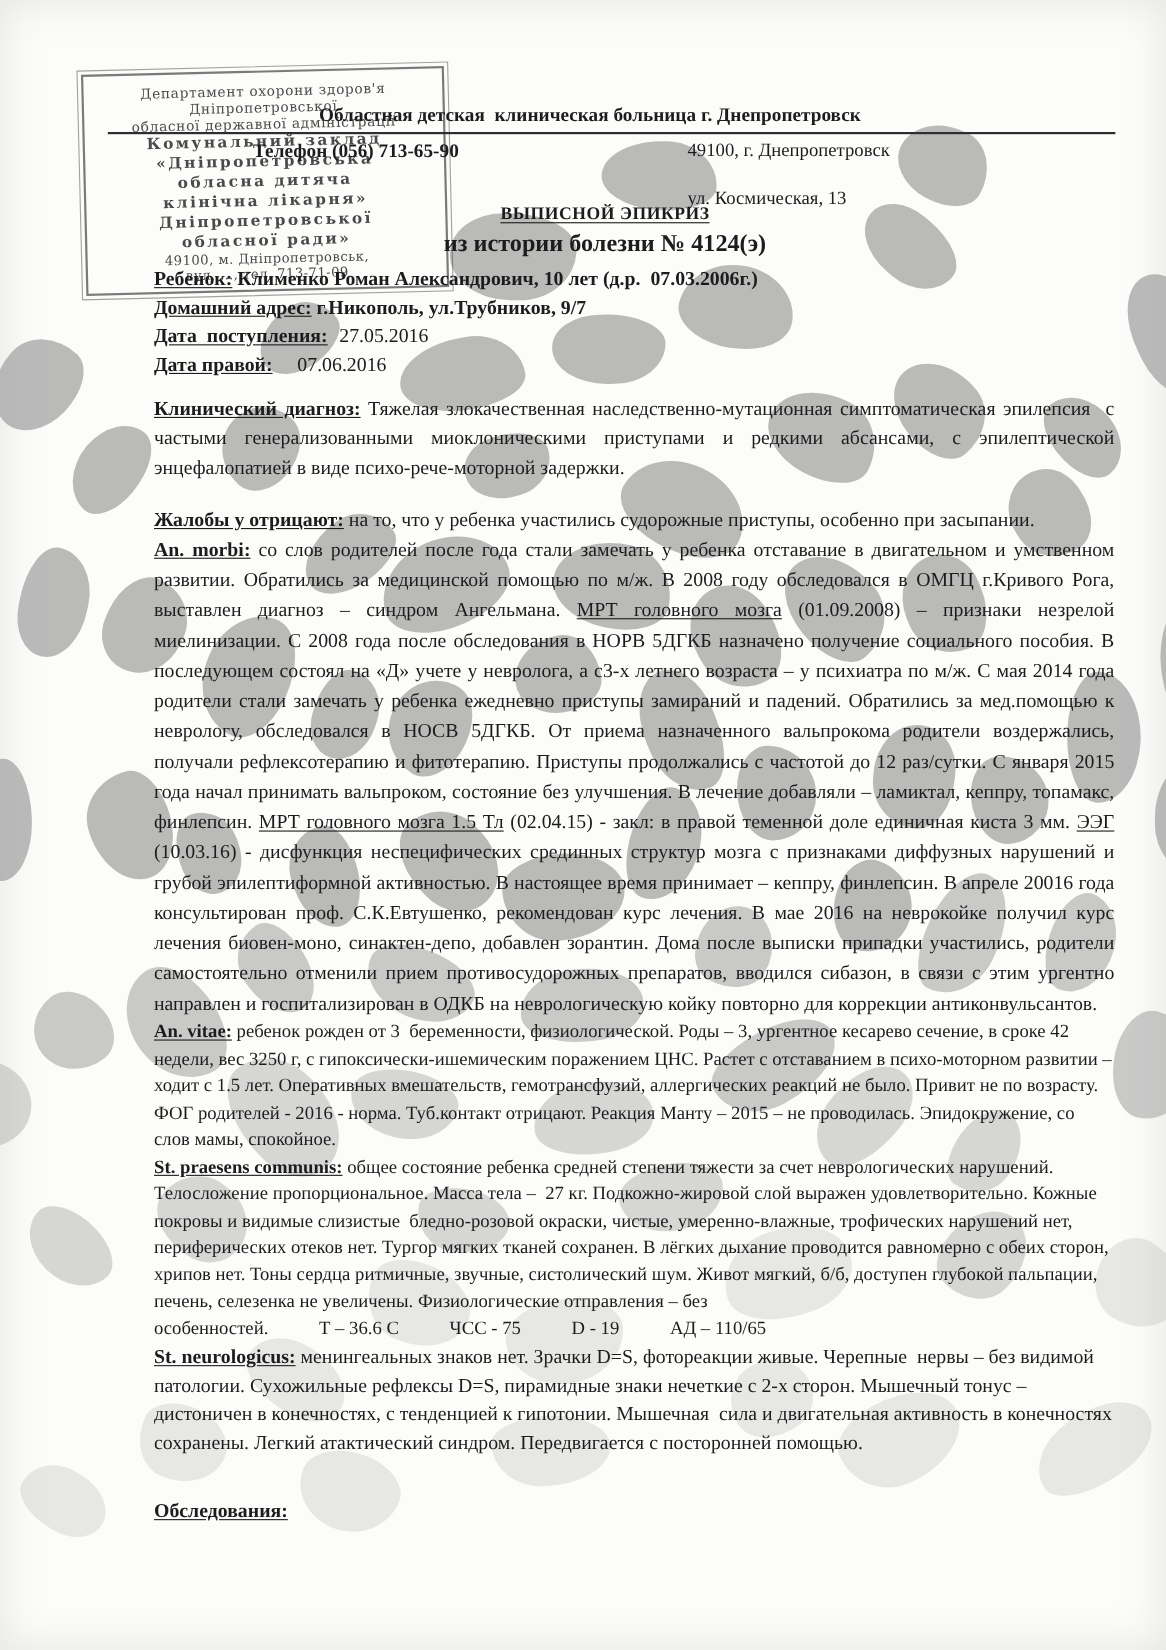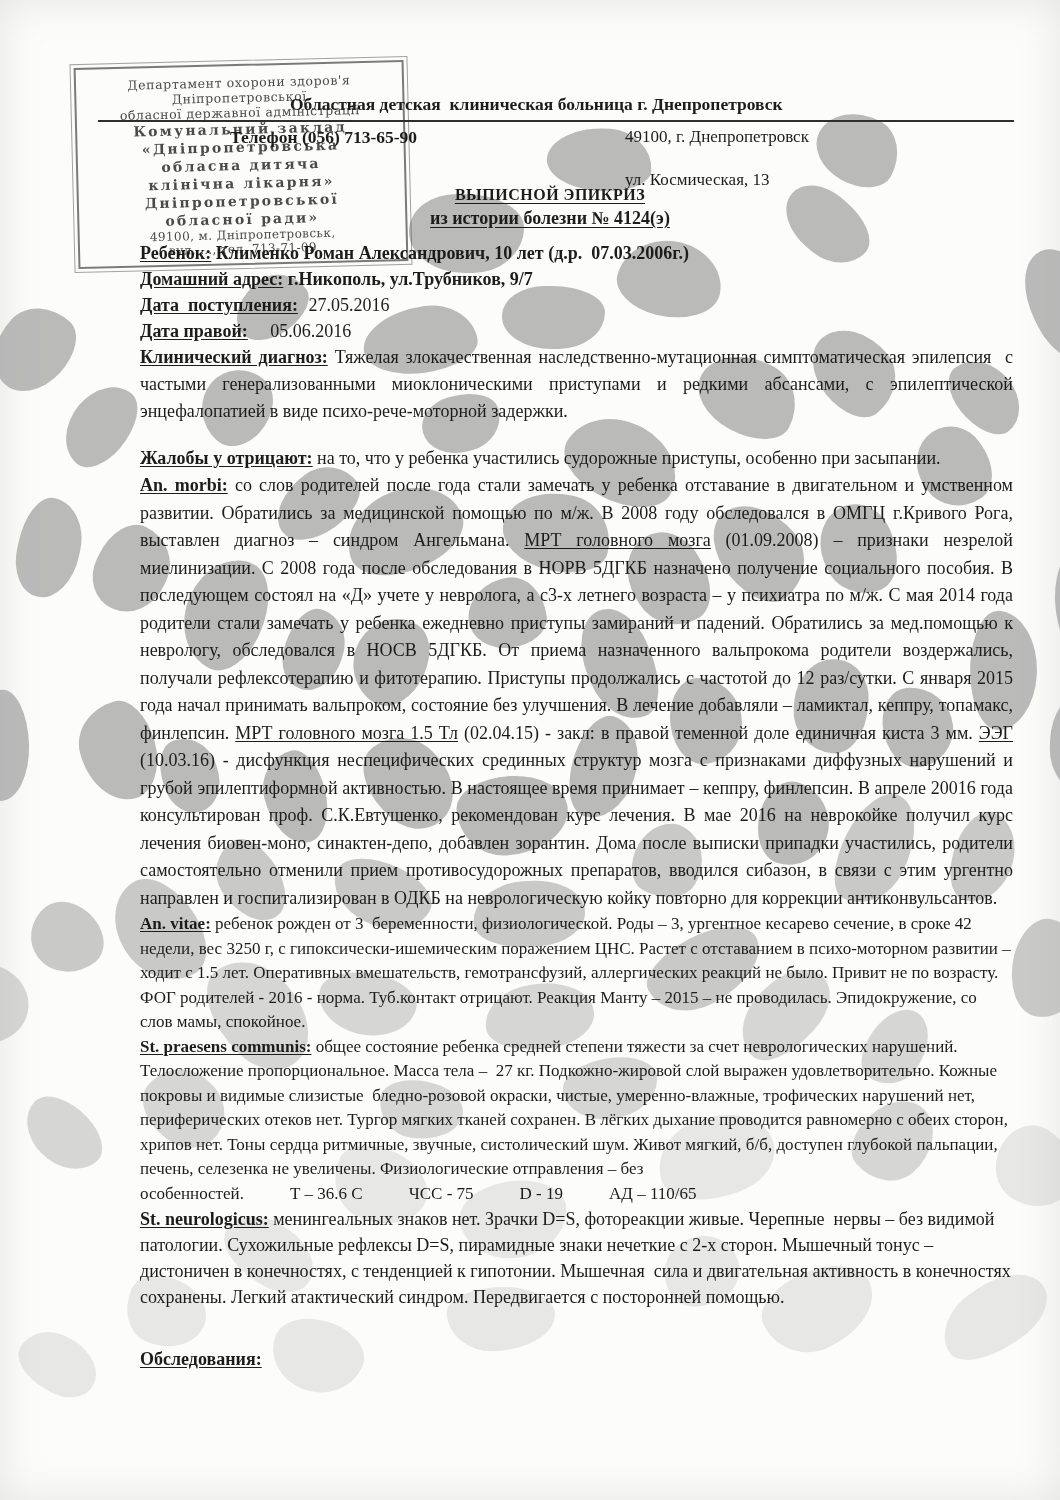--- a/index.html
+++ b/index.html
@@ -27,31 +27,31 @@
   .stamp .s-xs{font-size:12px;line-height:14px;letter-spacing:.4px;}
   
   .hdr{position:absolute;z-index:4;white-space:nowrap;}
   .org{left:290px;top:94px;font-size:17.5px;font-weight:700;}
   .rule{position:absolute;left:98px;top:120px;width:916px;height:2px;background:#2e2e2e;z-index:3;}
   .phone{left:230px;top:127px;font-size:17.5px;font-weight:700;}
   .addr1{left:625px;top:127px;font-size:17px;}
   .addr2{left:625px;top:170px;font-size:17px;}
   .titlewrap{position:absolute;left:100px;top:166px;width:900px;text-align:center;z-index:4;}
   .doc-title{font-size:16px;font-weight:700;text-decoration:underline;text-underline-offset:3px;letter-spacing:.5px;margin-top:20px;}
-  .doc-subtitle{margin-top:4px;font-size:18px;font-weight:700;text-decoration:underline;text-underline-offset:3px;}
+  .doc-subtitle{margin-top:4px;font-size:22px;font-weight:700;text-underline-offset:3px;}
   
   .col{position:absolute;left:140px;top:240px;width:873px;z-index:4;font-size:18px;line-height:26px;}
   .lbl{font-weight:700;text-decoration:underline;text-underline-offset:2px;}
   .useg{text-decoration:underline;text-underline-offset:2px;}
   .patient-line{line-height:26px;}
   .patient-line .pv{font-weight:700;}
   .patient-line .pv-reg{font-weight:400;margin-left:6px;}
   .pv-wide{margin-left:18px !important;}
   .para{margin:0;}
-  .p-diag{line-height:27px;text-align:justify;}
+  .p-diag{margin-top:14px;line-height:27px;text-align:justify;}
   .p-comp{margin-top:20px;line-height:27px;}
   .p-morbi{line-height:27.5px;text-align:justify;}
   .p-vitae{font-size:17px;line-height:24.5px;}
   .p-praes{font-size:17px;line-height:24.5px;}
   .p-neuro{line-height:26px;}
   .vital{margin-left:46px;white-space:nowrap;}
   .exam{margin-top:36px;}
 </style>
 </head>
 <body>
@@ -174,21 +174,21 @@
     <div class="patient-line">
       <span class="lbl">Домашний адрес:</span>
       <span class="pv">г.Никополь, ул.Трубников, 9/7</span>
     </div>
     <div class="patient-line">
       <span class="lbl">Дата&nbsp; поступления:</span>
       <span class="pv-reg">27.05.2016</span>
     </div>
     <div class="patient-line">
       <span class="lbl">Дата правой:</span>
-      <span class="pv-reg pv-wide">05.06.2016</span>
+      <span class="pv-reg pv-wide">07.06.2016</span>
     </div>
 
     <p class="para p-diag">
       <span class="lbl">Клинический диагноз:</span><span> Тяжелая злокачественная наследственно-мутационная симптоматическая эпилепсия&nbsp; с частыми генерализованными миоклоническими приступами и редкими абсансами, с эпилептической энцефалопатией в виде психо-рече-моторной задержки.</span>
     </p>
 
     <p class="para p-comp">
       <span class="lbl">Жалобы у отрицают:</span><span> на то, что у ребенка участились судорожные приступы, особенно при засыпании.</span>
     </p>
 

